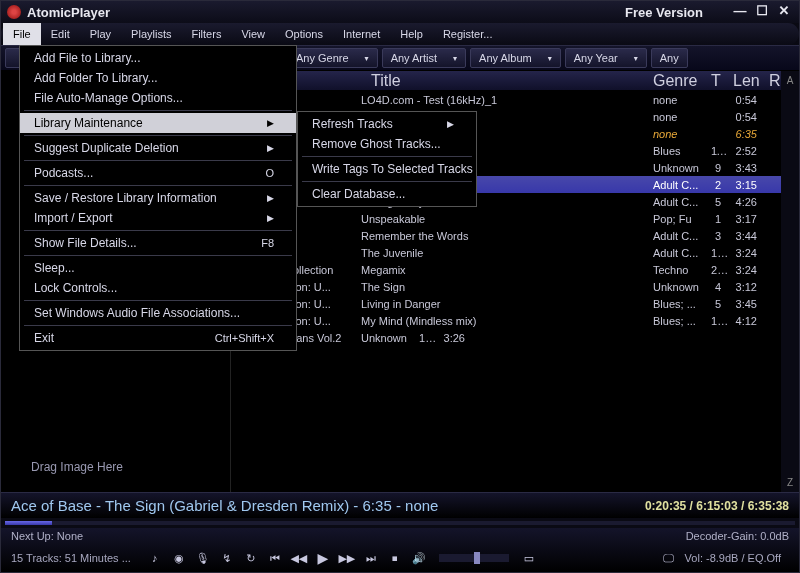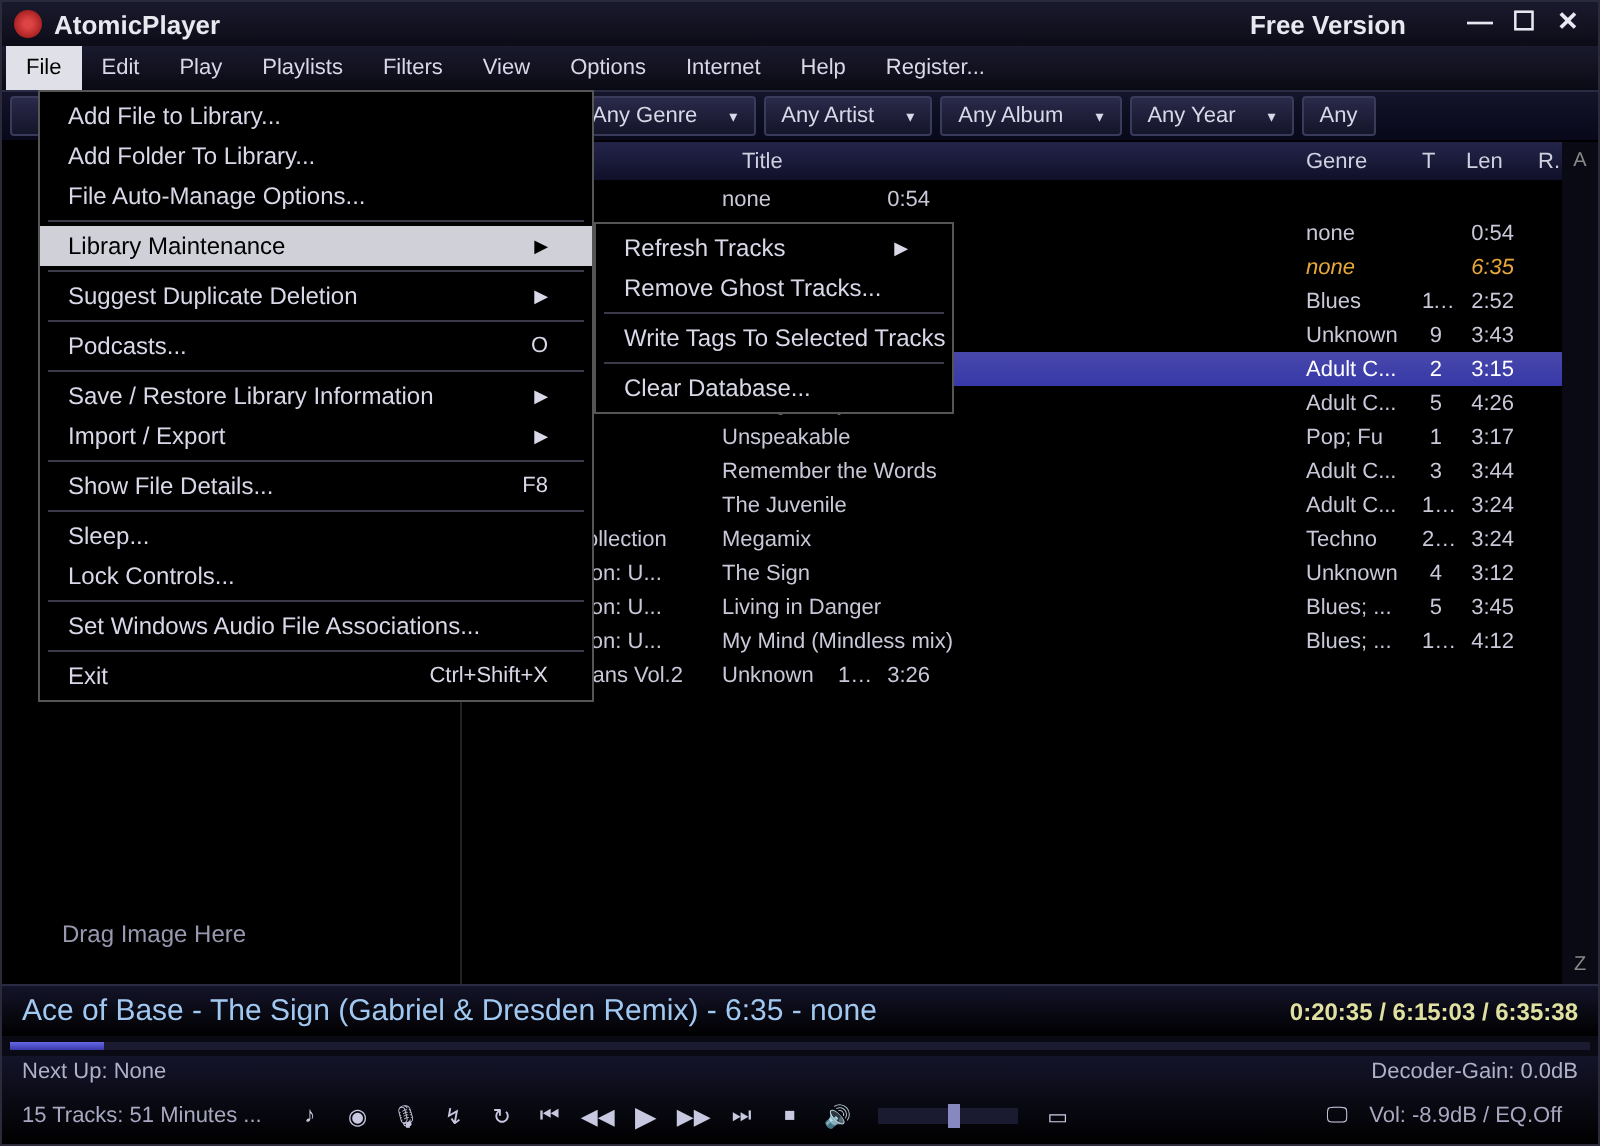--- a/index.html
+++ b/index.html
@@ -7,39 +7,39 @@
 .window { width: 800px; height: 573px; background: linear-gradient(#0a0a14, #000); border: 1px solid #2a2a3a; display: flex; flex-direction: column; color: #c8c8d8; font-size: 11px; position: relative; overflow: hidden; }
 
 
 .titlebar { height: 22px; background: linear-gradient(#1a1a2e, #0c0c18); display: flex; align-items: center; padding: 0 6px; font-size: 13px; font-weight: 600; color: #e8e8f0; }
 .titlebar .app-icon { width: 14px; height: 14px; background: radial-gradient(circle, #d44 20%, #a22 70%); border-radius: 50%; margin-right: 6px; }
 .titlebar .spacer { flex: 1; }
 .titlebar .free { margin-right: 24px; }
 .titlebar .sysbtn { width: 18px; height: 14px; margin-left: 4px; color: #e8e8f0; font-weight: bold; text-align: center; line-height: 12px; cursor: pointer; }
 
 
-.menubar { height: 22px; background: linear-gradient(#1a1a2e, #0a0a14); display: flex; align-items: stretch; padding-left: 2px; }
+.menubar { height: 22px; background: linear-gradient(#1a1a2e, #0a0a14); display: flex; align-items: stretch; padding-left: 2px; border-radius: 11px; }
 .menubar .mi { padding: 0 10px; display: flex; align-items: center; color: #d8d8e8; cursor: pointer; }
 .menubar .mi.active { background: #e0e0e8; color: #000; }
 
 
 .toolbar { height: 26px; background: linear-gradient(#14142a, #08081a); display: flex; align-items: center; padding-left: 4px; gap: 4px; border-top: 1px solid #2a2a44; border-bottom: 1px solid #000; }
 .toolbtn { width: 22px; height: 20px; background: linear-gradient(#2a2a4a, #14142a); border: 1px solid #3a3a5a; border-radius: 2px; }
 .filterbtn { height: 20px; padding: 0 8px; background: linear-gradient(#2a2a4a, #14142a); border: 1px solid #3a3a5a; border-radius: 2px; color: #d8d8e8; display: flex; align-items: center; gap: 16px; font-size: 11px; }
 .filterbtn .arrow { font-size: 8px; }
 
 
 .main { flex: 1; display: flex; position: relative; background: #000; }
 .leftcol { width: 230px; border-right: 1px solid #222; display: flex; flex-direction: column; }
 .drag-img { flex: 1; display: flex; align-items: flex-end; padding: 0 0 18px 30px; color: #9898b0; font-size: 12px; }
 
 
 .tablewrap { flex: 1; display: flex; flex-direction: column; overflow: hidden; }
 .thead { display: flex; height: 20px; background: linear-gradient(#24244a, #10102a); align-items: center; border-bottom: 1px solid #000; padding-left: 4px; }
-.thead .th { padding: 0 6px; color: #d0d0e0; font-size: 11px; white-space: nowrap; overflow: hidden; }
+.thead .th { padding: 0 6px; color: #d0d0e0; font-size: 16px; white-space: nowrap; overflow: hidden; }
 .thead .th.album { flex: 0 0 120px; }
 .thead .th.title { flex: 1; }
 .thead .th.genre { flex: 0 0 58px; }
 .thead .th.t { flex: 0 0 22px; }
 .thead .th.len { flex: 0 0 36px; }
 .thead .th.r { flex: 0 0 18px; }
 .tbody { flex: 1; overflow: hidden; }
 .tr { display: flex; height: 17px; align-items: center; padding-left: 4px; font-size: 11px; }
 .tr.sel { background: linear-gradient(#4848aa, #3838aa); color: #fff; }
 .tr.playing { color: #e8a838; font-style: italic; }
@@ -149,20 +149,21 @@
         <div class="th album">Album</div>
         <div class="th title">Title</div>
         <div class="th genre">Genre</div>
         <div class="th t">T</div>
         <div class="th len">Len</div>
         <div class="th r">R...</div>
       </div>
       <div class="tbody" id="tbody">
           <div class="tr">
             <div class="td album"></div>
+            <div class="td title">LO4D.com - Test (16kHz)_1</div>
             <div class="td genre">none</div>
             <div class="td t"></div>
             <div class="td len">0:54</div>
             <div class="td r"></div>
           </div>
           <div class="tr">
             <div class="td album"></div>
             <div class="td title">est (16kHz)</div>
             <div class="td genre">none</div>
             <div class="td t"></div>

